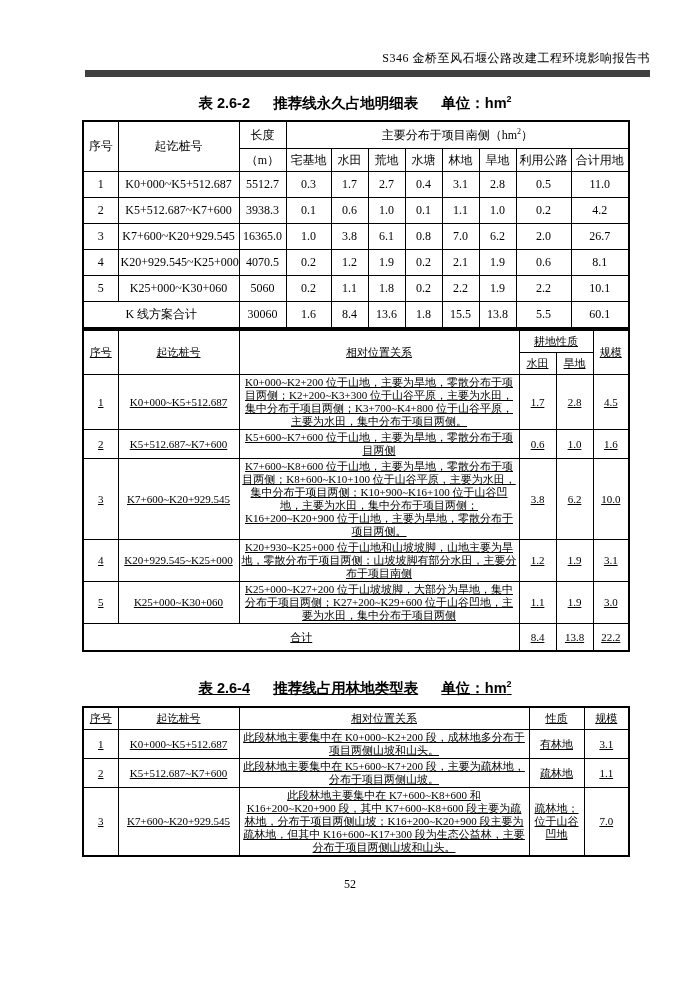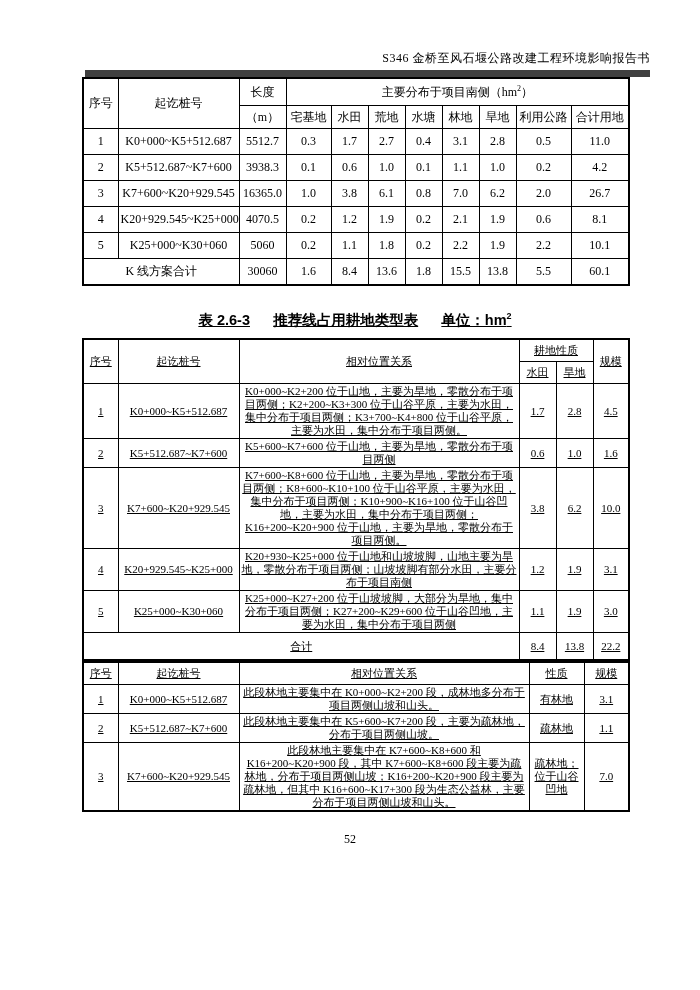--- a/index.html
+++ b/index.html
@@ -50,20 +50,23 @@
 </style>
 </head>
 <body>
 
 <div class="doc-header">
   <span>S346 金桥至风石堰公路改建工程环境影响报告书</span>
 </div>
 
 <div class="content">
 
+  <div class="tbl-title title-1">
+    <span>表 2.6-2</span><span class="gap">推荐线永久占地明细表</span><span class="gap">单位：hm</span><sup>2</sup>
+  </div>
 
   <table class="grid t1">
     <colgroup>
       <col style="width:35px">
         <col style="width:121px">
         <col style="width:47px">
       <col style="width:45px">
         <col style="width:37px">
         <col style="width:37px">
       <col style="width:37px">
@@ -163,23 +166,20 @@
       <td>13.6</td>
       <td>1.8</td>
       <td>15.5</td>
       <td>13.8</td>
       <td>5.5</td>
       <td>60.1</td>
     </tr>
   </tbody>
     </table>
 
-  <div class="tbl-title title-2">
-    <span>表 2.6-3</span><span class="gap">推荐线占用耕地类型表</span><span class="gap">单位：hm</span><sup>2</sup>
-  </div>
 
   <table class="grid t2">
     <colgroup>
       <col style="width:35px">
         <col style="width:121px">
         <col style="width:280px">
       <col style="width:37px">
         <col style="width:37px">
         <col style="width:36px">
     </colgroup>
@@ -237,20 +237,23 @@
     </tr>
     <tr>
       <td colspan="3" style="height:24px">合计</td>
       <td>8.4</td>
       <td>13.8</td>
       <td>22.2</td>
     </tr>
   </tbody>
     </table>
 
+  <div class="tbl-title title-3">
+    <span>表 2.6-4</span><span class="gap">推荐线占用林地类型表</span><span class="gap">单位：hm</span><sup>2</sup>
+  </div>
 
   <table class="grid t3">
     <colgroup>
       <col style="width:35px">
         <col style="width:121px">
         <col style="width:290px">
       <col style="width:55px">
         <col style="width:45px">
     </colgroup>
     <tbody>

